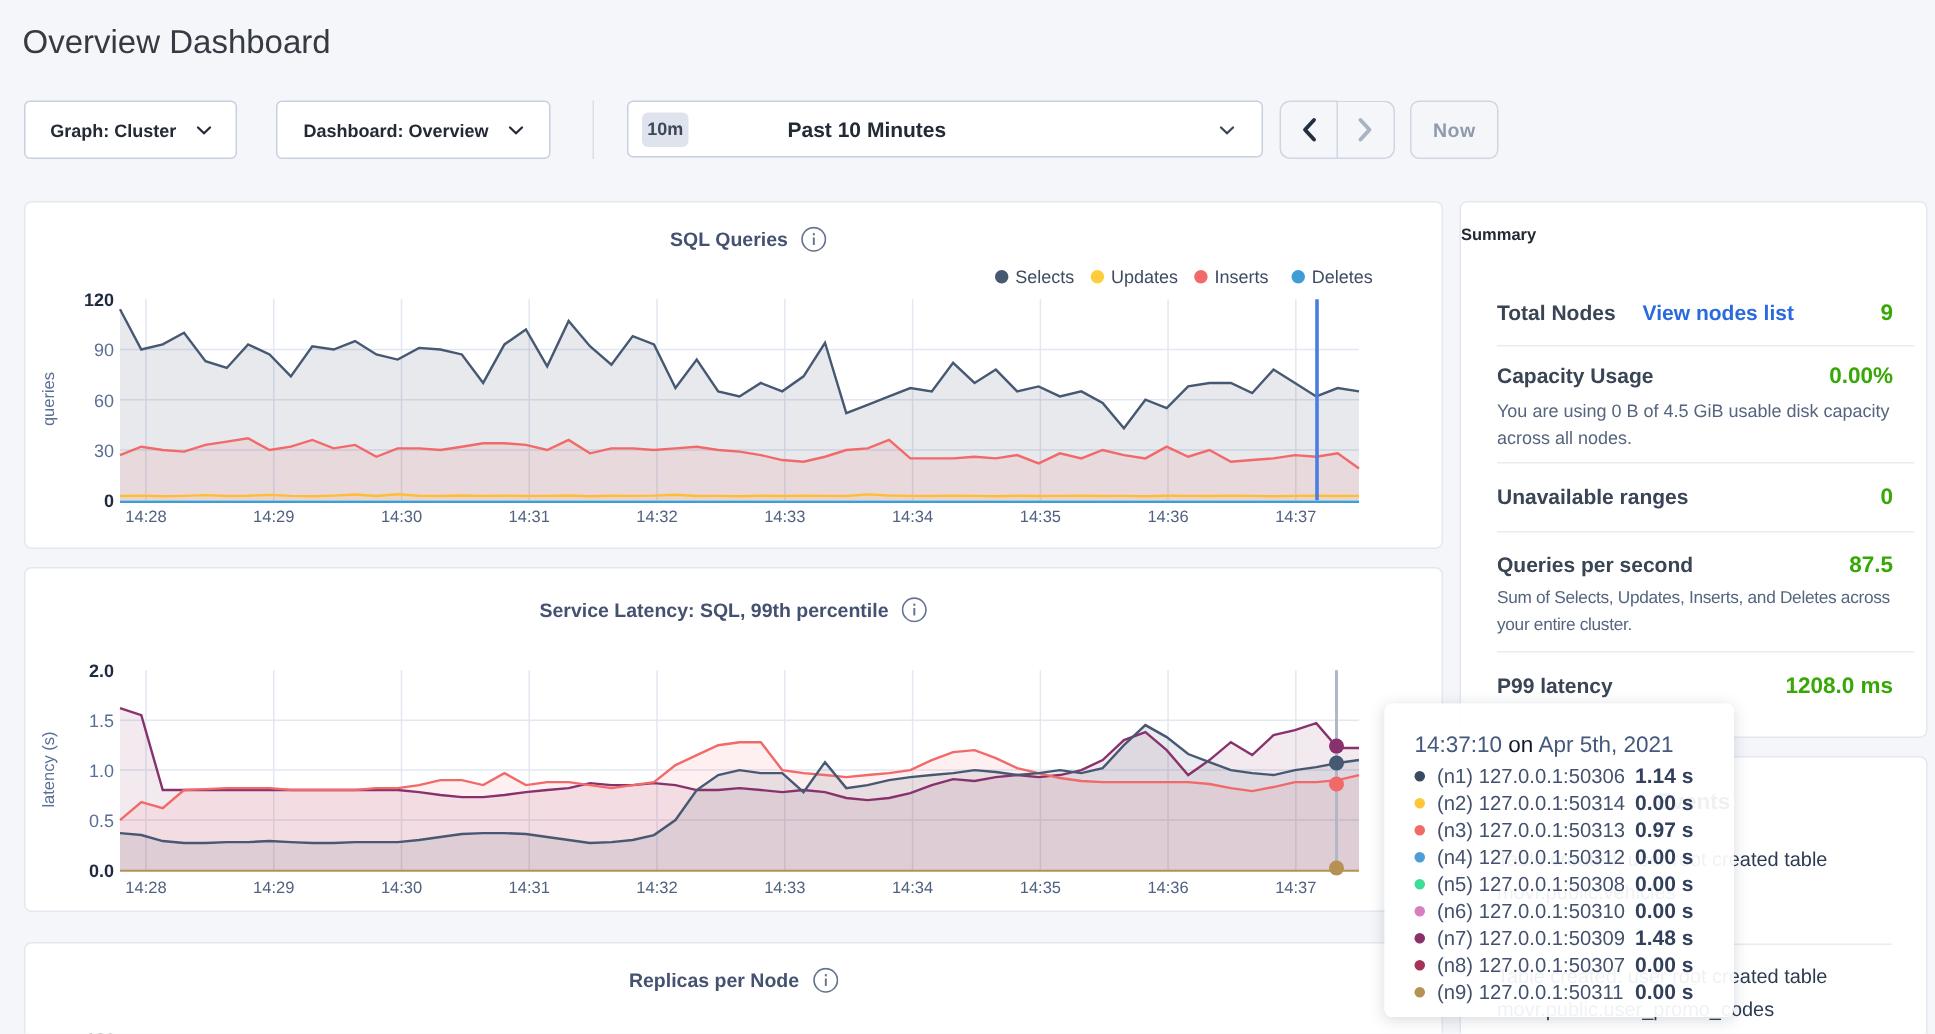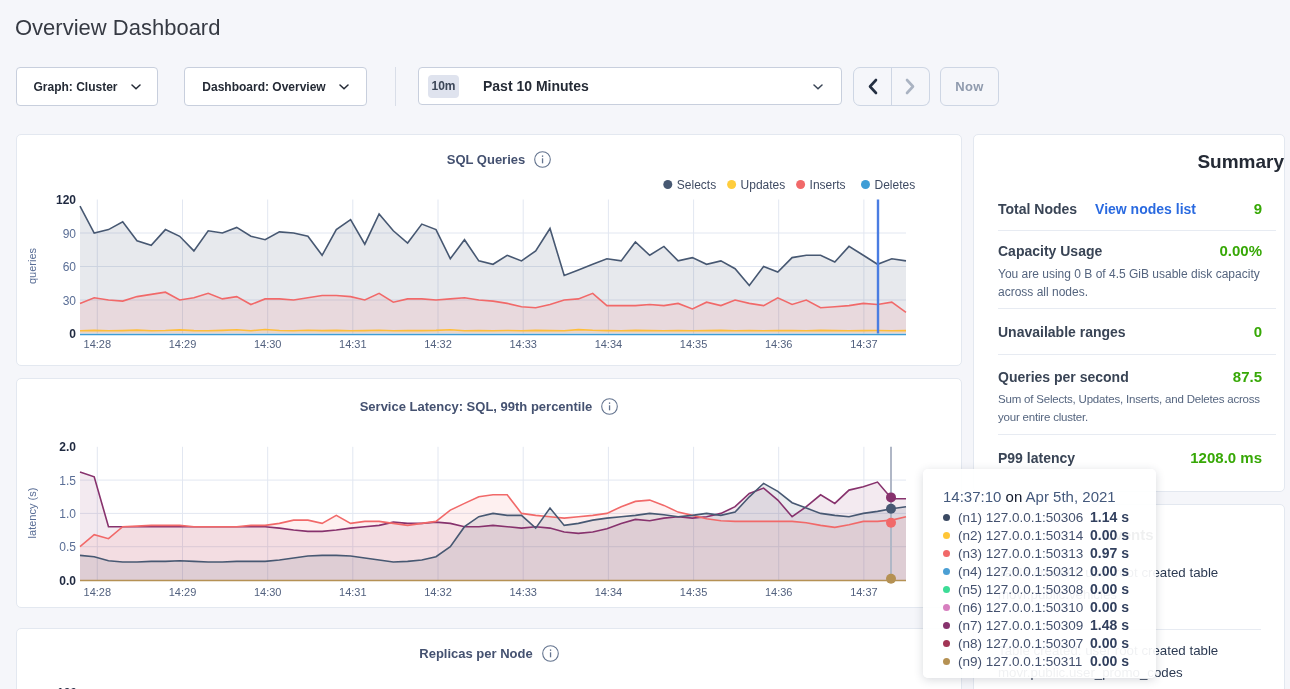--- a/index.html
+++ b/index.html
@@ -2,21 +2,21 @@
 <html><head><meta charset="utf-8">
 <style>
 * { margin:0; padding:0; box-sizing:border-box; }
 html,body { width:1290px; height:689px; overflow:hidden; }
 body { font-family:"Liberation Sans", sans-serif; background:#f5f6fa; position:relative; }
 .card { position:absolute; background:#fff; border:1px solid #e3e8f0; border-radius:5px; }
 h1 { position:absolute; left:15px; top:15px; font-size:22px; font-weight:normal; color:#363a43; letter-spacing:0; }
 .btn { position:absolute; top:67px; height:39px; background:#fff; border:1px solid #c8cfdd; border-radius:4px;
   display:flex; align-items:center; justify-content:center; font-size:12px; font-weight:bold; color:#242a35; }
 .vsep { position:absolute; left:395px; top:67px; height:39px; width:1px; background:#d9dee8; }
-.timebox { position:absolute; left:418px; top:67px; width:424px; height:38px; background:#fff; border:1px solid #c8cfdd; border-radius:4px; display:flex; align-items:center; }
+.timebox { position:absolute; left:418px; top:67px; width:424px; height:38px; background:#fff; border:1px solid #c8cfdd; border-radius:4px; display:flex; align-items:center;gap:42px; }
 .badge10m { margin-left:9px; background:#dfe3ee; border-radius:4px; font-size:12px; font-weight:bold; color:#3c4758; width:31px; height:23px; display:flex; align-items:center; justify-content:center; }
 .timetext { margin-left:24px; font-size:14px; font-weight:bold; color:#242a35; }
 .navbtn { position:absolute; top:67px; height:39px; border:1px solid #ced6e4; background:transparent; display:flex; align-items:center; justify-content:center; }
 .nowbtn { position:absolute; left:940px; top:67px; height:39px; width:59px; border:1px solid #ced6e4; border-radius:6px; display:flex; align-items:center; justify-content:center; font-size:13px; font-weight:bold; color:#8f9aad; letter-spacing:0.3px; }
 .ctitle { position:absolute; display:flex; align-items:center; justify-content:center; font-size:13px; font-weight:bold; color:#445170; }
 .sumrow { display:flex; justify-content:space-between; align-items:baseline; }
 .sumlabel { font-size:14px; font-weight:bold; color:#394455; }
 .sumval { font-size:15px; font-weight:bold; color:#37a806; }
 .sumsub { font-size:12px; color:#55657f; line-height:18px; }
 .sumhr { height:1px; background:#e7ebf2; }
@@ -166,21 +166,21 @@
 
 <div class="card" style="left:16px; top:628px; width:946px; height:120px;"></div>
 <div class="ctitle" style="left:16px; top:645px; width:946px;">Replicas per Node <svg width="17" height="17" viewBox="0 0 17 17" style="margin-left:9px;flex:none">
       <circle cx="8.5" cy="8.5" r="7.8" fill="none" stroke="#64748f" stroke-width="1.1"></circle>
       <rect x="7.9" y="7.3" width="1.3" height="5" fill="#64748f"></rect>
       <rect x="7.9" y="4.4" width="1.3" height="1.5" fill="#64748f"></rect>
     </svg></div>
 <div style="position:absolute; left:57px; top:686px; font-size:12px; font-weight:bold; color:#1f2940;">120</div>
 
 <div class="card" style="left:973px; top:134px; width:312px; height:358px;">
-  <div class="abs" style="left:0; right:0; top:16px; text-align:right; font-size:19px; font-weight:bold; color:#242a35;">Summary</div>
+  <div class="abs" style="left:0; right:0; top:16px; text-align:left; font-size:11px; font-weight:bold; color:#242a35;">Summary</div>
   <div class="abs sumrow" style="left:24px; right:22px; top:65px;">
       <span class="sumlabel">Total Nodes</span>
       <span class="link" style="margin-right:auto; margin-left:18px;">View nodes list</span>
       <span class="sumval">9</span>
     </div>
   <div class="abs sumhr" style="left:24px; right:8px; top:95px;"></div>
   <div class="abs sumrow" style="left:24px; right:22px; top:107px;">
       <span class="sumlabel">Capacity Usage</span>
       <span class="sumval">0.00%</span>
     </div>

